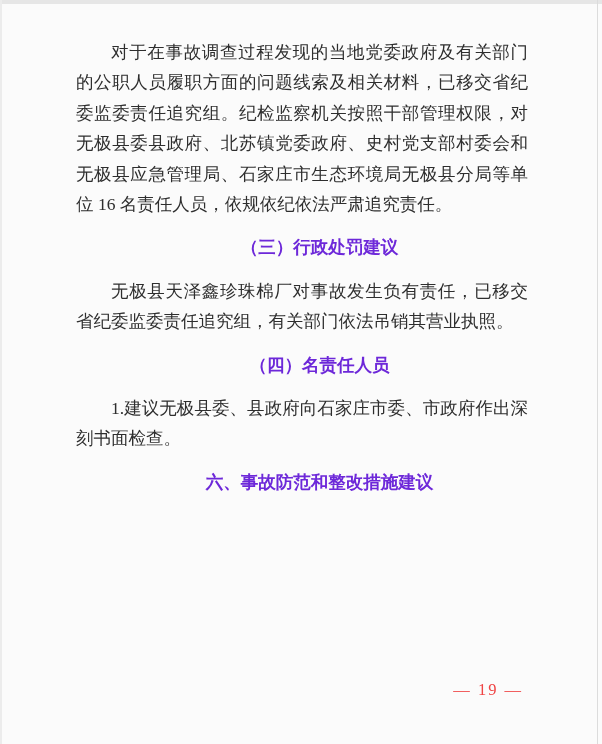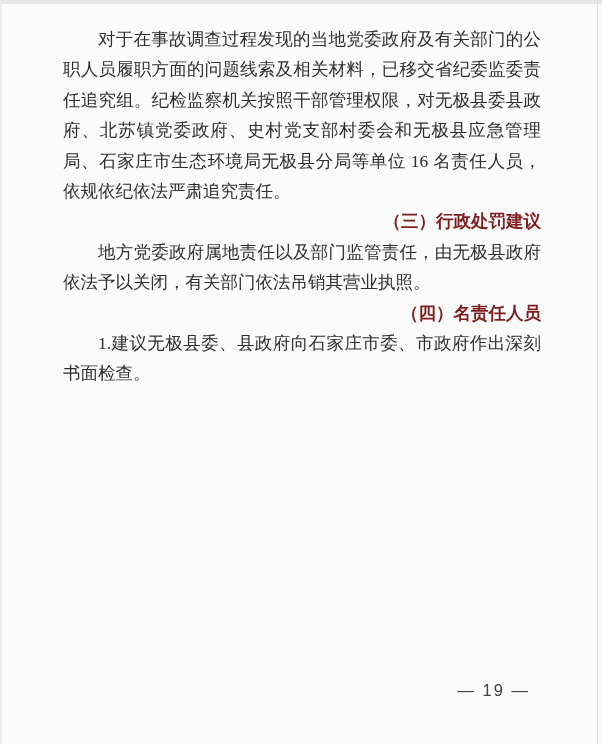--- a/index.html
+++ b/index.html
@@ -41,62 +41,63 @@
     top: 24px;
     width: 478px;
     color: #2e2e2e;
     font-size: 17.5px;
     line-height: 30.4px;
     text-align: justify;
     text-justify: inter-ideograph;
   }
   .content p,
   .content h3 {
-    margin: 0;
+    margin: 13px;
     padding: 0;
     text-indent: 2em;
     font-size: 17.5px;
     line-height: 30.4px;
   }
   .content h3 {
     font-weight: bold;
-    color: #7f1d1d;
-    text-align: right;
+    color: #6d28d9;
+    text-align: center;
   }
   .page-footer {
     position: absolute;
     top: 679px;
-    right: 72px;
+    right: 79px;
     font-size: 16.5px;
     line-height: 22px;
-    color: #404040;
+    color: #ef4444;
     letter-spacing: 2px;
-    font-family: Liberation Sans, sans-serif;
+    font-family: Liberation Serif, serif;
   }
 </style>
 </head>
 <body>
 
 <div class="page">
 
   <div class="scan-edge-top"></div>
   <div class="scan-edge-left"></div>
   <div class="scan-edge-right"></div>
 
   <div class="content">
     <p>对于在事故调查过程发现的当地党委政府及有关部门的公职人员履职方面的问题线索及相关材料，已移交省纪委监委责任追究组。纪检监察机关按照干部管理权限，对无极县委县政府、北苏镇党委政府、史村党支部村委会和无极县应急管理局、石家庄市生态环境局无极县分局等单位 16 名责任人员，依规依纪依法严肃追究责任。</p>
 
     <h3>（三）行政处罚建议</h3>
 
-    <p>地方党委政府属地责任以及部门监管责任，由无极县政府依法予以关闭，有关部门依法吊销其营业执照。</p>
+    <p>无极县天泽鑫珍珠棉厂对事故发生负有责任，已移交省纪委监委责任追究组，有关部门依法吊销其营业执照。</p>
 
     <h3>（四）名责任人员</h3>
 
     <p>1.建议无极县委、县政府向石家庄市委、市政府作出深刻书面检查。</p>
 
 
+    <h3>六、事故防范和整改措施建议</h3>
 
 
   </div>
 
   <div class="page-footer">— 19 —</div>
 
 </div>
 
 </body></html>

